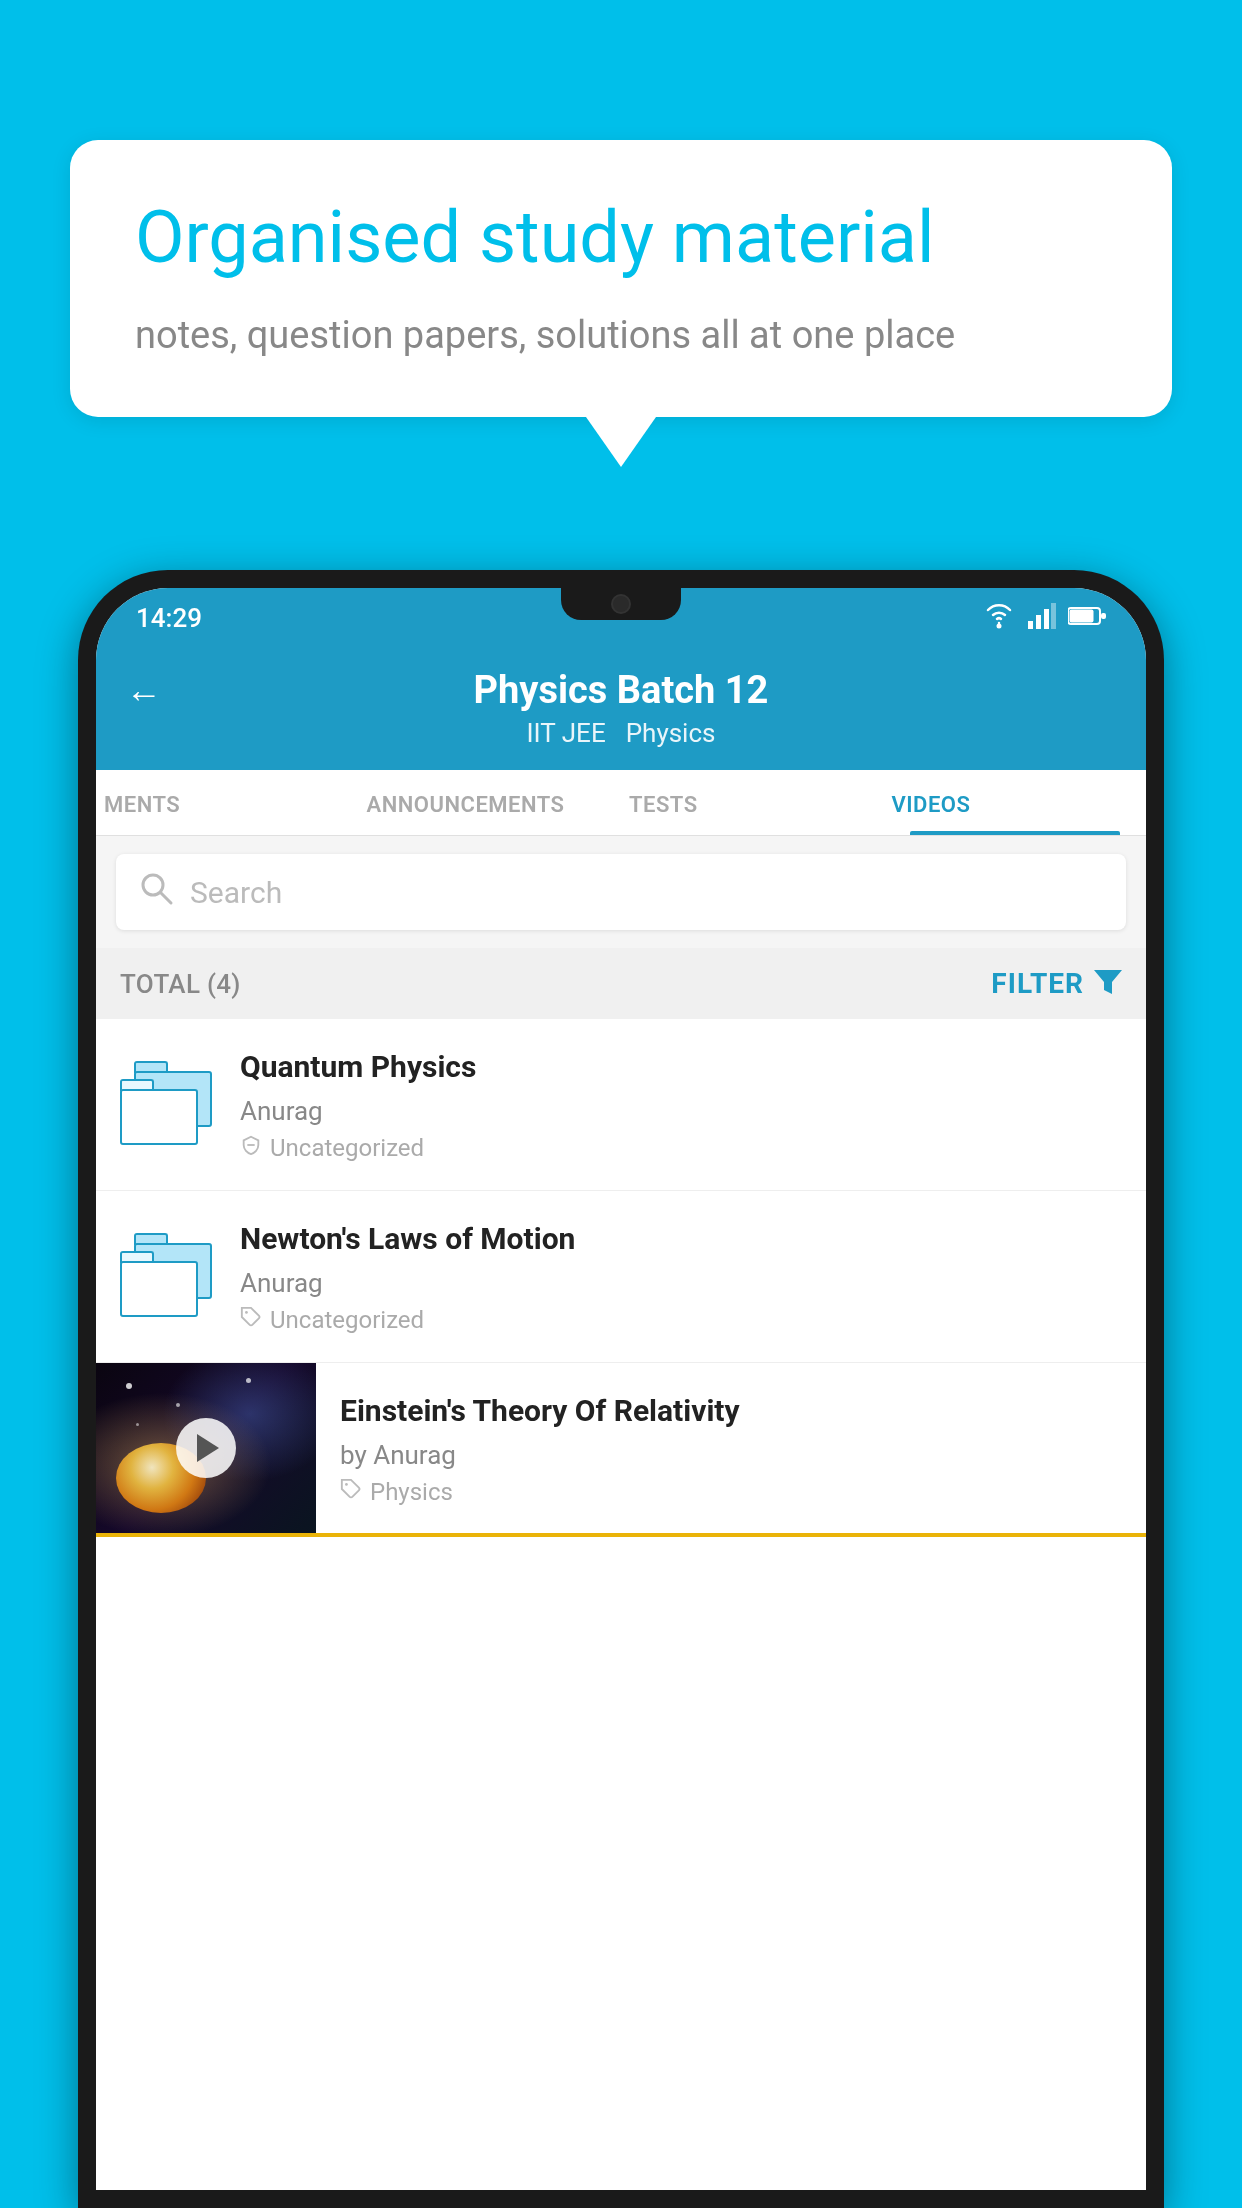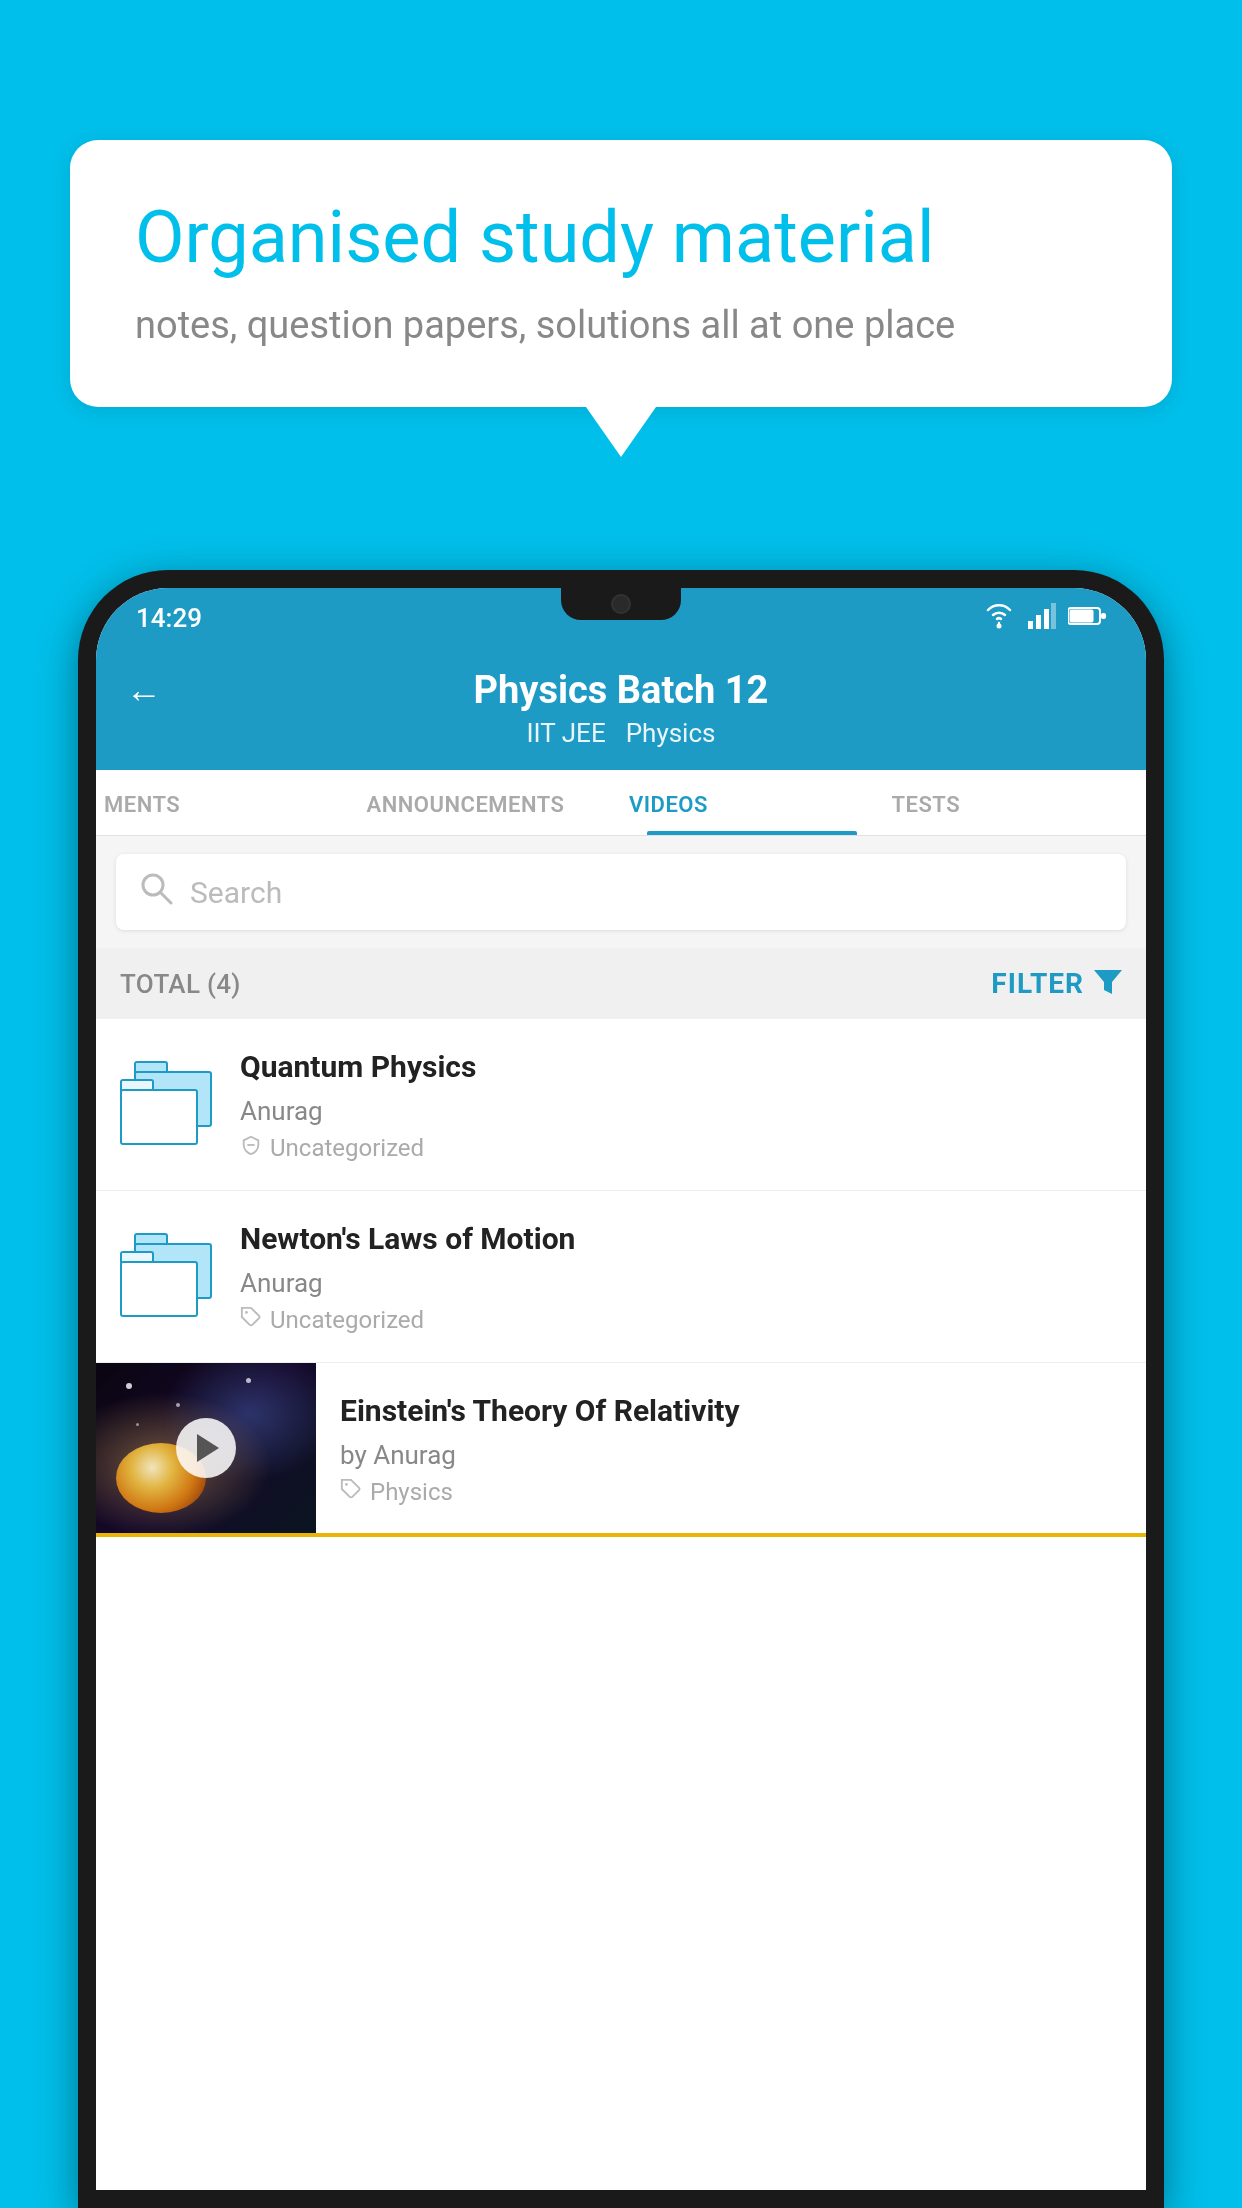--- a/index.html
+++ b/index.html
@@ -38,21 +38,21 @@
       border-left: 35px solid transparent;
       border-right: 35px solid transparent;
       border-top: 50px solid white;
     }
 
     .bubble-title {
       font-size: 72px;
       font-weight: 400;
       color: #00BFEA;
       line-height: 1.2;
-      margin-bottom: 22px;
+      margin-bottom: 32px;
     }
 
     .bubble-subtitle {
       font-size: 38px;
       color: #888;
       font-weight: 400;
     }
 
     
     .phone-frame {
@@ -449,25 +449,25 @@
         </div>
       </div>
 
       <div class="tab-bar">
         <div class="tab-item">
           <span>MENTS</span>
         </div>
         <div class="tab-item">
           <span>ANNOUNCEMENTS</span>
         </div>
+        <div class="tab-item">
+          <span>TESTS</span>
+        </div>
         <div class="tab-item active">
           <span>VIDEOS</span>
-        </div>
-        <div class="tab-item">
-          <span>TESTS</span>
         </div>
       </div>
 
       <div class="search-bar-container">
         <div class="search-bar">
           <span class="search-icon-svg">
             <svg width="36" height="36" viewBox="0 0 36 36" fill="none">
               <circle cx="15" cy="15" r="10" stroke="#bbb" stroke-width="3"></circle>
               <line x1="23" y1="23" x2="33" y2="33" stroke="#bbb" stroke-width="3" stroke-linecap="round"></line>
             </svg>

